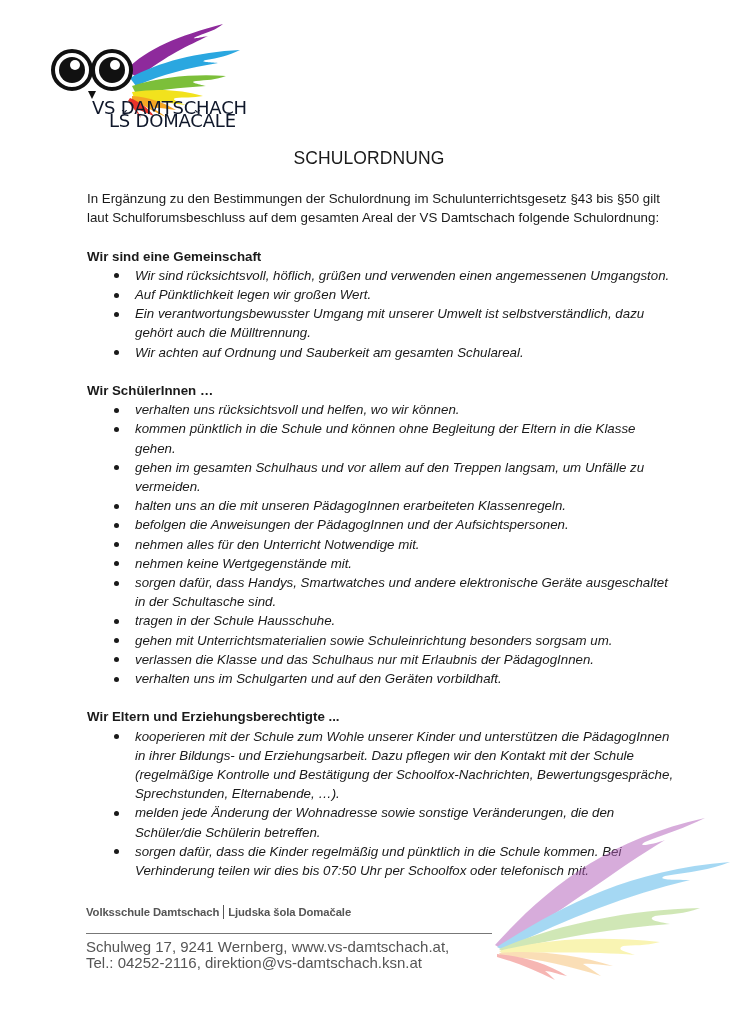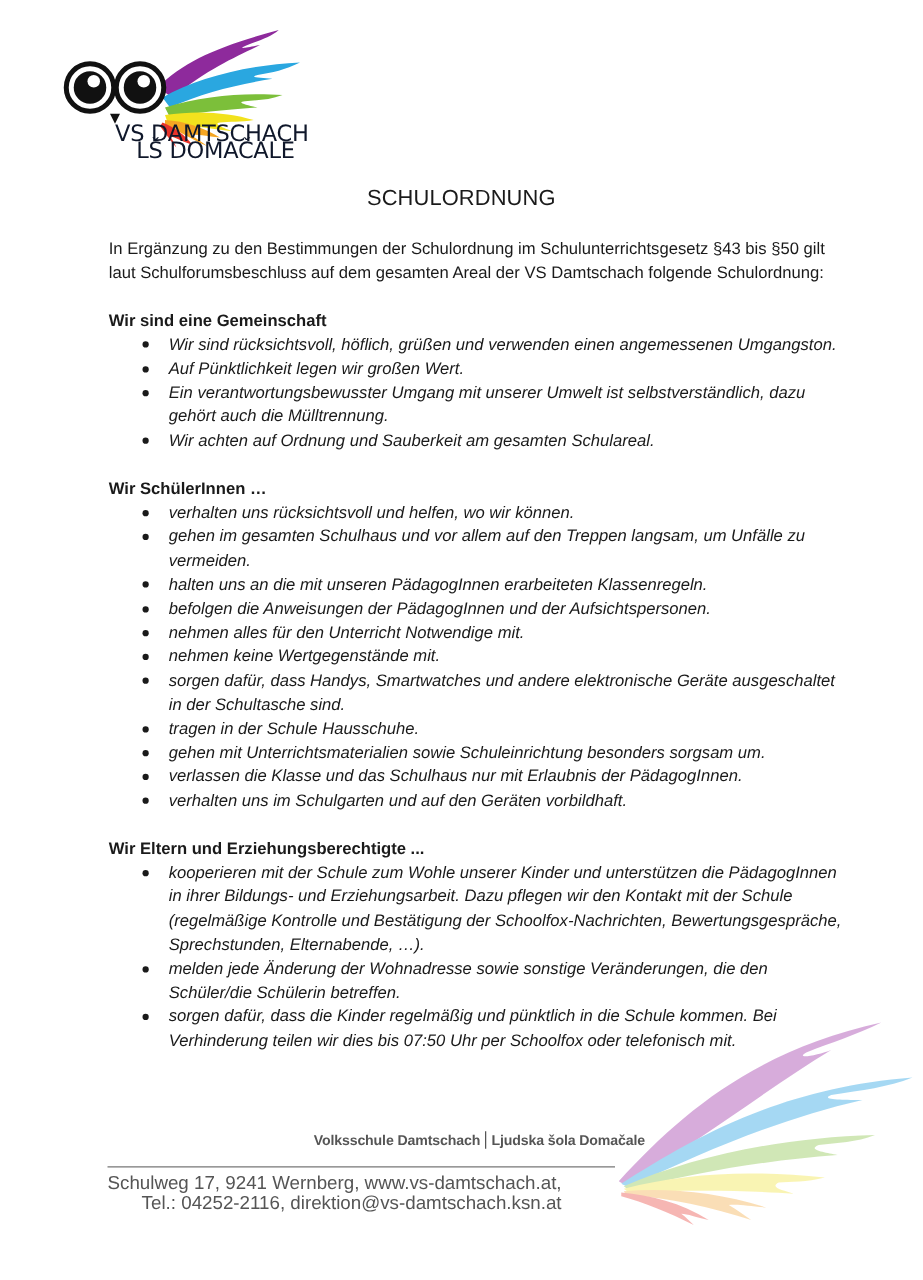--- a/index.html
+++ b/index.html
@@ -17,21 +17,21 @@
 
     .content { position: absolute; left: 87px; top: 189px; width: 590px;
                font-size: 13.3px; line-height: 19.2px; }
     .intro { margin: 0 0 19.2px 0; }
     .section-heading { font-weight: bold; margin: 0; }
     ul.rules { list-style: none; margin: 0 0 19.2px 0; padding: 0 0 0 48px; font-style: italic; }
     ul.rules li { position: relative; }
     ul.rules li::before { content: ""; position: absolute; left: -21px; top: 7.5px; width: 5px; height: 5px;
                           border-radius: 50%; background: #1a1a1a; }
 
-    .footer { position: absolute; left: 86px; top: 905px; width: 430px; text-align: right; }
+    .footer { position: absolute; left: 86px; top: 905px; width: 430px; }
     .footer-name { font-weight: bold; font-size: 11.3px; color: #555; letter-spacing: -0.1px; }
     .footer-sep { display: inline-block; width: 1px; height: 14px; background: #555;
                   vertical-align: -3px; margin: 0 4px; }
     .footer-line { position: absolute; left: 0; top: 28px; width: 406px; height: 1px; background: #777; }
     .footer-addr { position: absolute; left: 0; top: 34px; font-size: 15px; line-height: 16px;
                    color: #555; white-space: nowrap; }
 
     .feather-deco { position: absolute; left: 495px; top: 810px; width: 243px; height: 170px;
                     pointer-events: none; opacity: 0.5; }
   </style>
@@ -76,20 +76,21 @@
       <li>Auf Pünktlichkeit legen wir großen Wert.</li>
       <li>Ein verantwortungsbewusster Umgang mit unserer Umwelt ist selbstverständlich, dazu gehört auch die Mülltrennung.</li>
       <li>Wir achten auf Ordnung und Sauberkeit am gesamten Schulareal.</li>
     </ul>
   </div>
 
   <div>
     <p class="section-heading">Wir SchülerInnen …</p>
     <ul class="rules">
       <li>verhalten uns rücksichtsvoll und helfen, wo wir können.</li>
+      <li>kommen pünktlich in die Schule und können ohne Begleitung der Eltern in die Klasse gehen.</li>
       <li>gehen im gesamten Schulhaus und vor allem auf den Treppen langsam, um Unfälle zu vermeiden.</li>
       <li>halten uns an die mit unseren PädagogInnen erarbeiteten Klassenregeln.</li>
       <li>befolgen die Anweisungen der PädagogInnen und der Aufsichtspersonen.</li>
       <li>nehmen alles für den Unterricht Notwendige mit.</li>
       <li>nehmen keine Wertgegenstände mit.</li>
       <li>sorgen dafür, dass Handys, Smartwatches und andere elektronische Geräte ausgeschaltet in der Schultasche sind.</li>
       <li>tragen in der Schule Hausschuhe.</li>
       <li>gehen mit Unterrichtsmaterialien sowie Schuleinrichtung besonders sorgsam um.</li>
       <li>verlassen die Klasse und das Schulhaus nur mit Erlaubnis der PädagogInnen.</li>
       <li>verhalten uns im Schulgarten und auf den Geräten vorbildhaft.</li>

